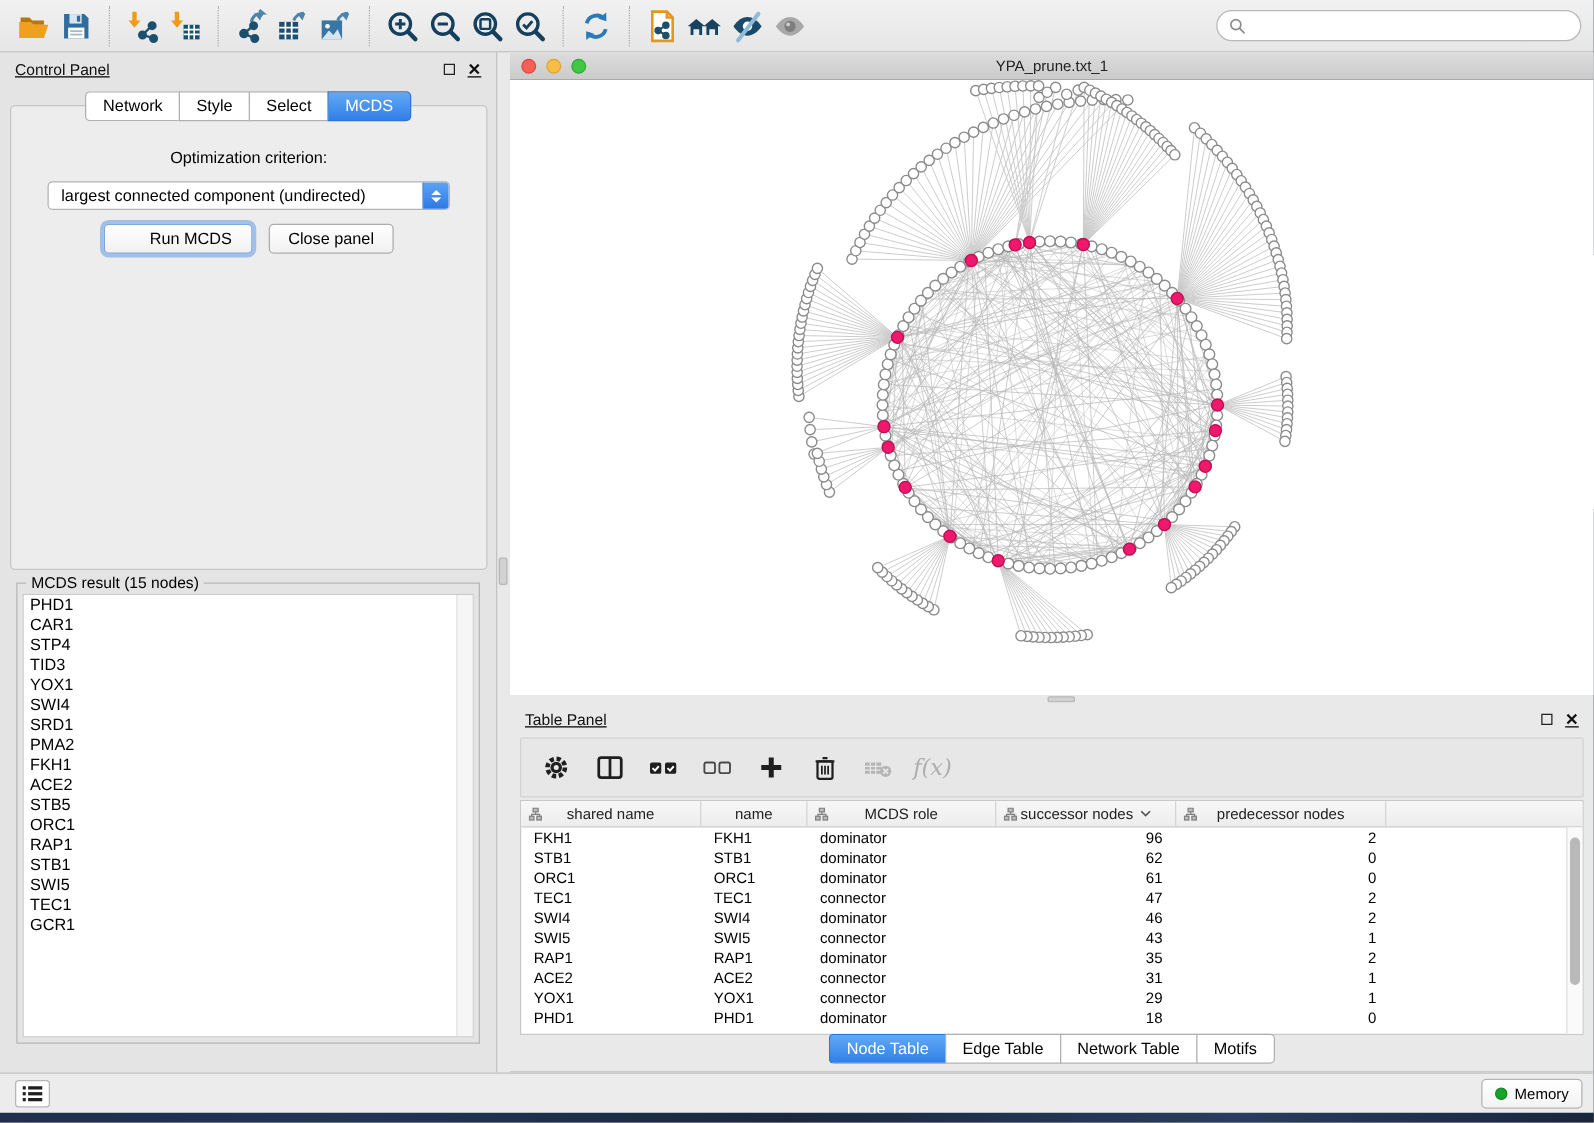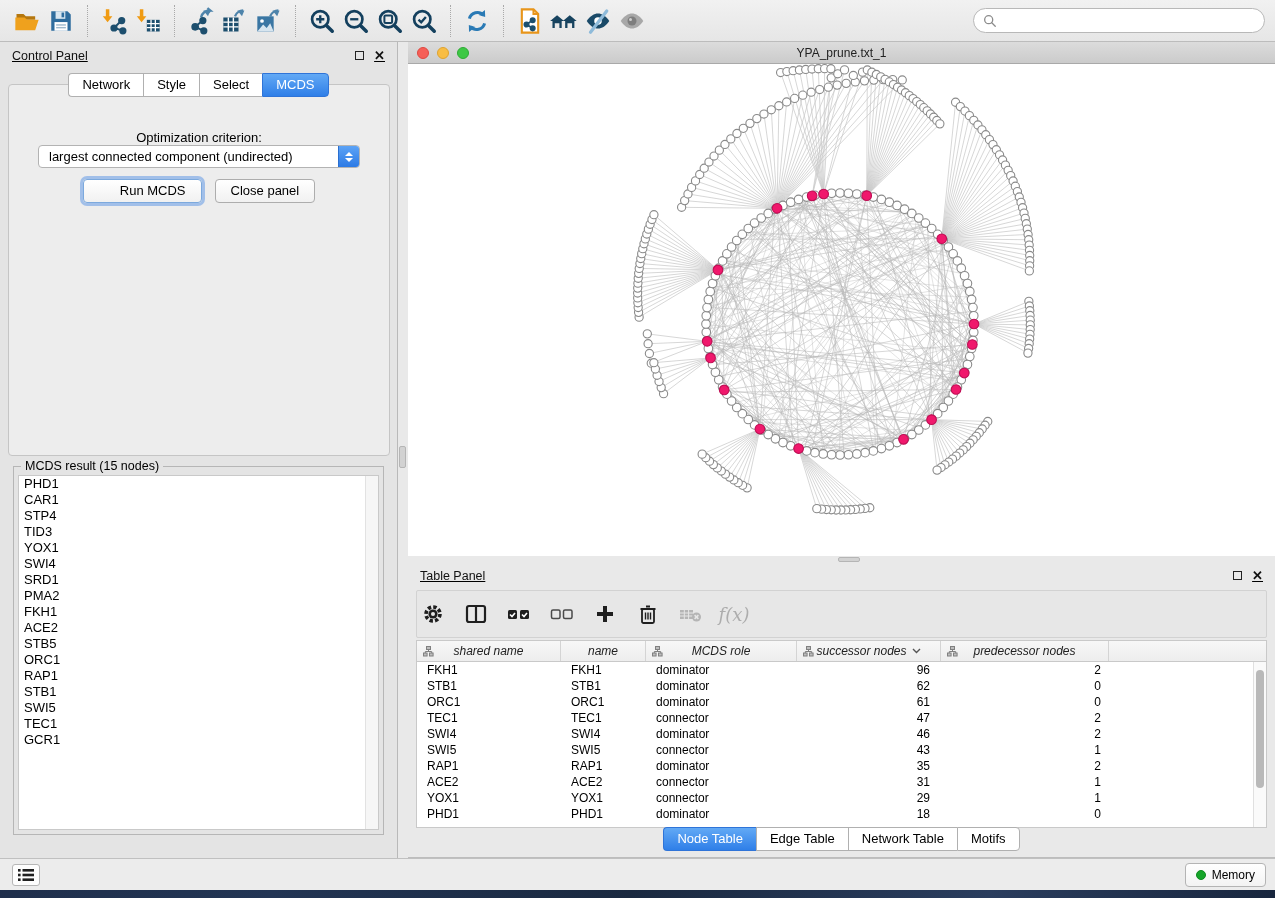--- a/index.html
+++ b/index.html
@@ -29,21 +29,21 @@
 
   .tabs-row { position:absolute; left:0; top:31px; width:100%; display:flex; justify-content:center; z-index:2; }
   .tab { font-size:13px; color:#000; background:#fff; border:1px solid #b0b0b0; border-right:none;
     padding:3px 13px 4px; cursor:default; }
   .tab:first-child { border-radius:4px 0 0 4px; }
   .tab:last-child { border-right:1px solid #b0b0b0; border-radius:0 4px 4px 0; }
   .tab.selected { background:linear-gradient(#62a9f5,#2f7fe8); border-color:#2f74d8; color:#fff;text-align:right; }
 
   .tab-card { position:absolute; left:8px; top:42px; width:382px; height:372px; background:#ededed;
     border:1px solid #c5c5c5; border-radius:4px; }
-  .opt-label { margin-top:45px; text-align:center; font-size:13px; color:#000; }
+  .opt-label { margin-top:33px; text-align:center; font-size:13px; color:#000; }
   .dropdown { position:absolute; left:29px; top:60px; width:322px; height:23px; background:#fff;
     border:1px solid #b3b3b3; border-radius:4px; display:flex; align-items:center; overflow:hidden; }
   .dropdown-value { flex:1; font-size:13px; padding-left:10px; color:#000; white-space:nowrap; }
   .dropdown-stepper { width:21px; height:23px; background:linear-gradient(#5ea5f7,#2a78e4);
     border-left:1px solid #2a6fd0; display:flex; flex-direction:column; align-items:center; justify-content:center; gap:2px; }
   .chev-up { width:0; height:0; border-left:4px solid transparent; border-right:4px solid transparent; border-bottom:4px solid #fff; }
   .chev-down { width:0; height:0; border-left:4px solid transparent; border-right:4px solid transparent; border-top:4px solid #fff; }
   .btn-row { position:absolute; left:0; top:94px; width:100%; display:flex; justify-content:center; gap:13px; }
   .btn { font-size:13px; background:linear-gradient(#ffffff,#f1f1f1); border:1px solid #adadad;
     border-radius:4px; padding:3px 15px 4px; color:#000; }
@@ -74,29 +74,29 @@
   .light.red { background:#f65f57; border:1px solid #df4840; }
   .light.yellow { background:#f8bd44; border:1px solid #dfa32f; }
   .light.green { background:#3ec845; border:1px solid #2eab35; }
   .net-title { position:absolute; left:0; right:0; text-align:center; font-size:12px; color:#222; font-weight:500; }
   .net-canvas { position:absolute; left:0; top:22px; width:867px; height:492px; background:#fff; }
 
   
   .table-panel { position:absolute; left:408px; top:562px; width:867px; height:296px;
     background:#e9e9e9; border-bottom:1px solid #bdbdbd; }
   .tbl-toolbar { position:absolute; left:8px; top:28px; right:8px; height:48px; background:#e7e7e7;
-    border:1px solid #d2d2d2; border-radius:2px; display:flex; align-items:center; padding-left:2px; gap:15px; }
+    border:1px solid #d2d2d2; border-radius:2px; display:flex; align-items:center; padding-left:14px; gap:15px; }
   .tt-icon { width:28px; height:28px; display:flex; align-items:center; justify-content:center; }
   .fx-label { font-family:"DejaVu Serif", serif; font-style:italic; font-size:18px; color:#adadad; }
 
   .data-table { position:absolute; left:8px; top:78px; width:851px; height:188px; background:#fff;
     border:1px solid #c9c9c9; overflow:hidden; }
   .thead { display:flex; height:21px; background:linear-gradient(#f7f7f7,#ededed); border-bottom:1px solid #c9c9c9; }
   .th { position:relative; display:flex; align-items:center; justify-content:center;
-    border-right:1px solid #d4d4d4; font-size:12px; color:#222; gap:5px;font-style:italic; }
+    border-right:1px solid #d4d4d4; font-size:12px; color:#222; gap:5px; }
   .th .mini-tree { position:absolute; left:6px; top:5px; }
   .trow { display:flex; height:16px; }
   .td { font-size:12px; color:#000; line-height:16px; white-space:nowrap; overflow:hidden; }
   .td.text { padding-left:10px; text-align:left; }
   .td.num { text-align:right; }
   .tbl-scroll { position:absolute; right:0; top:21px; bottom:0; width:13px; background:#fafafa; border-left:1px solid #e0e0e0; }
   .tbl-thumb { position:absolute; left:2px; top:8px; width:8px; height:118px; background:#b9b9b9; border-radius:5px; }
 
   .tbl-tabs-row { position:absolute; left:0; bottom:6px; width:100%; display:flex; justify-content:center; }
 

